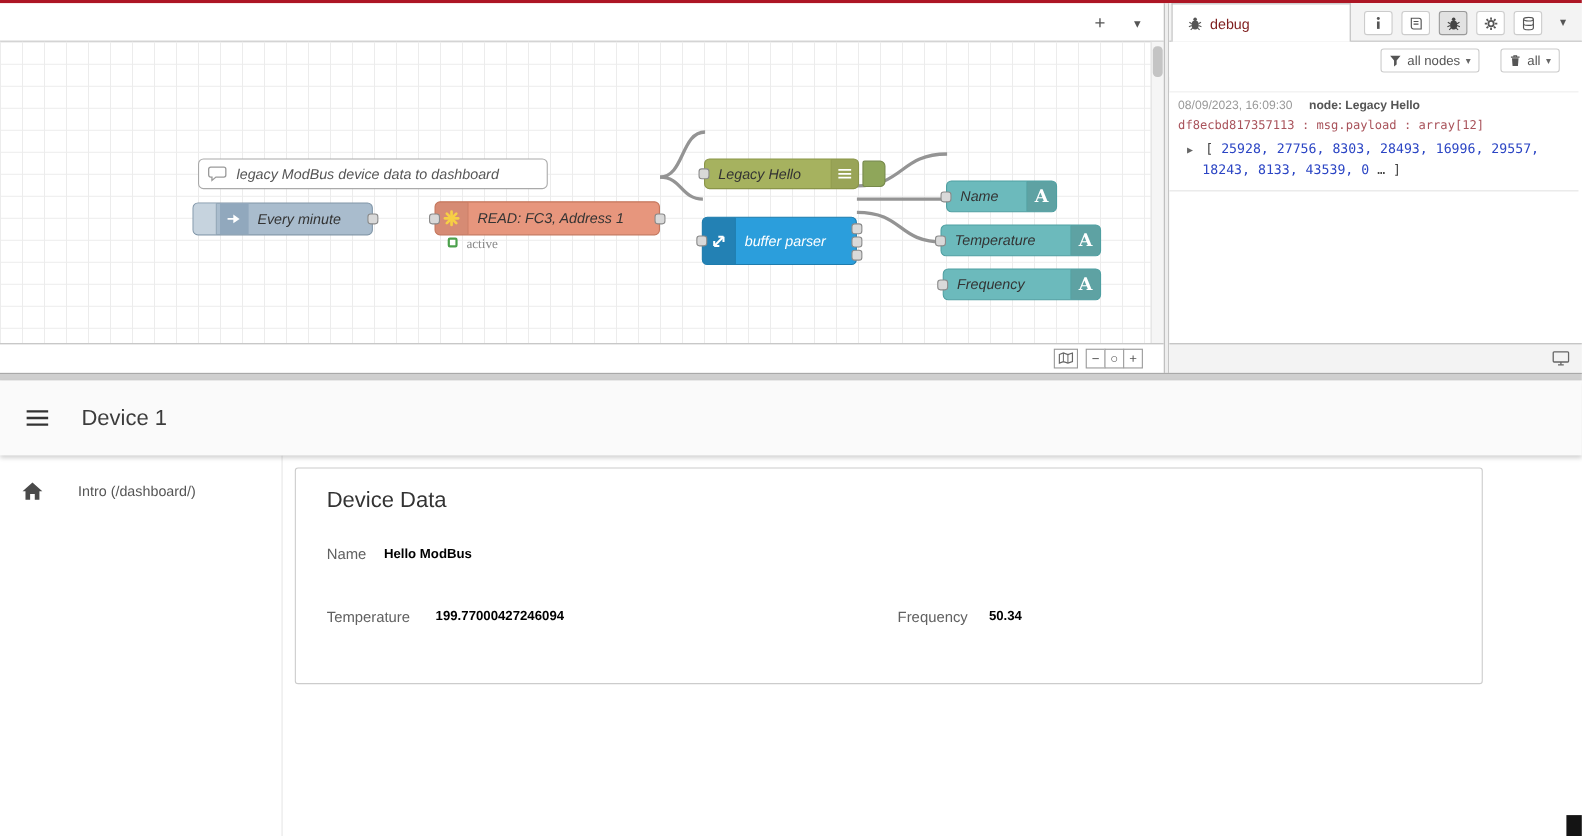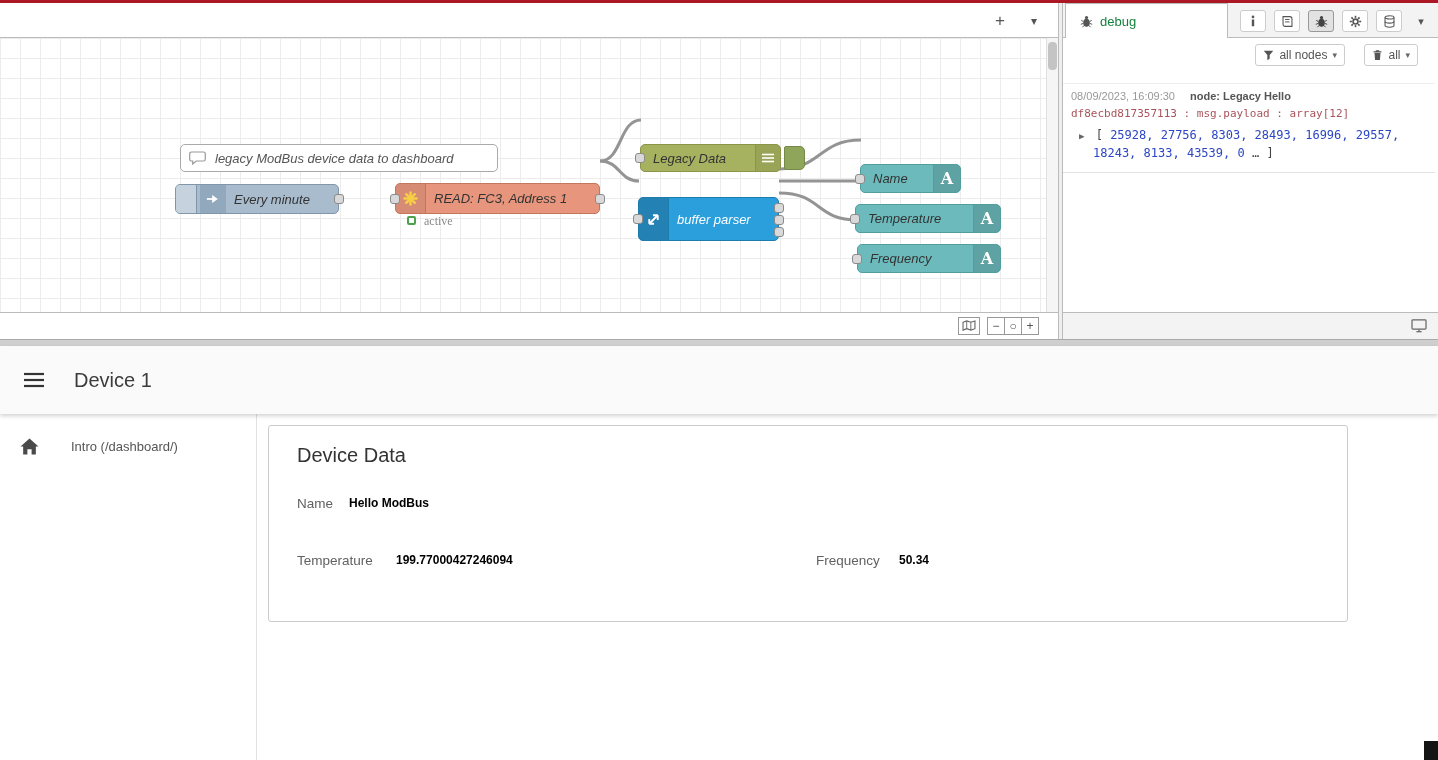--- a/index.html
+++ b/index.html
@@ -68,21 +68,21 @@
   .btn-map { right:78px; width:22px; }
   .btn-zoom-out { right:53px; width:18px; }
   .btn-zoom-reset { right:36px; width:18px; }
   .btn-zoom-in { right:19px; width:18px; }
 
   .divider-v { position:absolute; top:3px; left:1058px; width:5px; height:336px; background:#eee; border-left:1px solid #bbb; border-right:1px solid #bbb; }
 
   
   .sidebar { position:absolute; top:3px; left:1063px; width:375px; height:336px; background:#fff; }
   .sb-header { position:absolute; top:0; left:0; width:375px; height:35px; background:#f3f3f3; border-bottom:1px solid #bbb; }
-  .sb-tab { position:absolute; top:0; left:2px; width:163px; height:35px; background:#fff; border:1px solid #bbb; border-bottom:none; display:flex; align-items:center; gap:7px; padding-left:14px; font-size:13px; color:#15803d; cursor:pointer; }
+  .sb-tab { position:absolute; top:0; left:2px; width:163px; height:35px; background:#fff; border:1px solid #bbb; border-bottom:none; display:flex; align-items:center; gap:7px; padding-left:14px; font-size:13px; color:#7f1d1d; cursor:pointer; }
   .sb-iconbtn { position:absolute; top:7px; width:26px; height:22px; border:1px solid #ccc; background:#fff; border-radius:3px; display:flex; align-items:center; justify-content:center; cursor:pointer; }
   .sb-iconbtn.active { background:#e2e2e2; border-color:#999; }
   .ib-info { left:177px; } .ib-book { left:211px; } .ib-bug { left:245px; } .ib-gear { left:279px; } .ib-db { left:313px; }
   .sb-chevron { position:absolute; left:347px; top:7px; width:22px; height:22px; text-align:center; line-height:22px; font-size:11px; color:#555; cursor:pointer; }
 
   .sb-filterrow { position:absolute; top:35px; left:0; width:375px; height:32px; background:#fff; }
   .filter-btn { position:absolute; top:6px; height:22px; border:1px solid #ccc; background:#fff; border-radius:3px; font-size:12px; color:#555; display:flex; align-items:center; gap:5px; padding:0 7px; cursor:pointer; }
   .fb-nodes { right:93px; } .fb-all { right:20px; }
   .filter-btn .chev { font-size:9px; color:#666; }
 
@@ -177,21 +177,21 @@
           </svg>
       </div>
       <span class="lbl">READ: FC3, Address 1</span>
       <span class="port port-in"></span>
       <span class="port port-out"></span>
     </div>
     <div class="node-status"></div>
     <div class="node-status-text">active</div>
 
     <div class="node legacy-node">
-      <span class="lbl">Legacy Data</span>
+      <span class="lbl">Legacy Hello</span>
       <div class="legacy-icon">
         <svg width="12" height="10" viewBox="0 0 12 10">
             <g stroke="#fff" stroke-width="1.6">
               <line x1="0" y1="1.5" x2="12" y2="1.5"></line>
               <line x1="0" y1="5" x2="12" y2="5"></line>
               <line x1="0" y1="8.5" x2="12" y2="8.5"></line>
             </g>
           </svg>
       </div>
       <span class="port port-in"></span>

